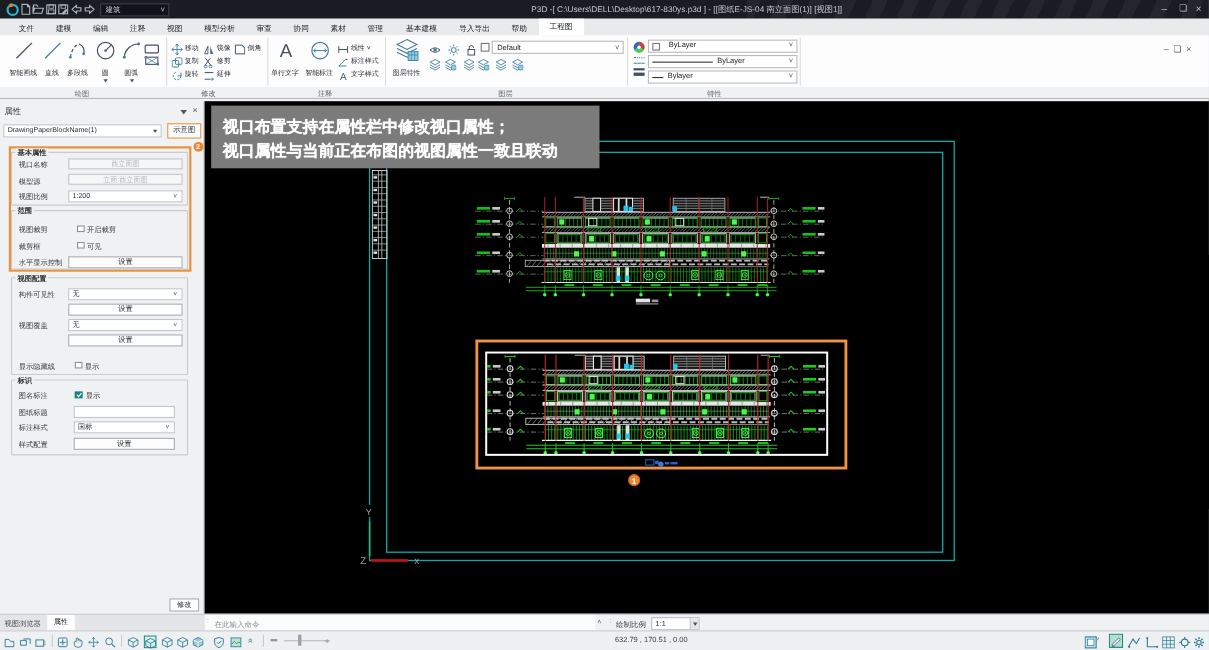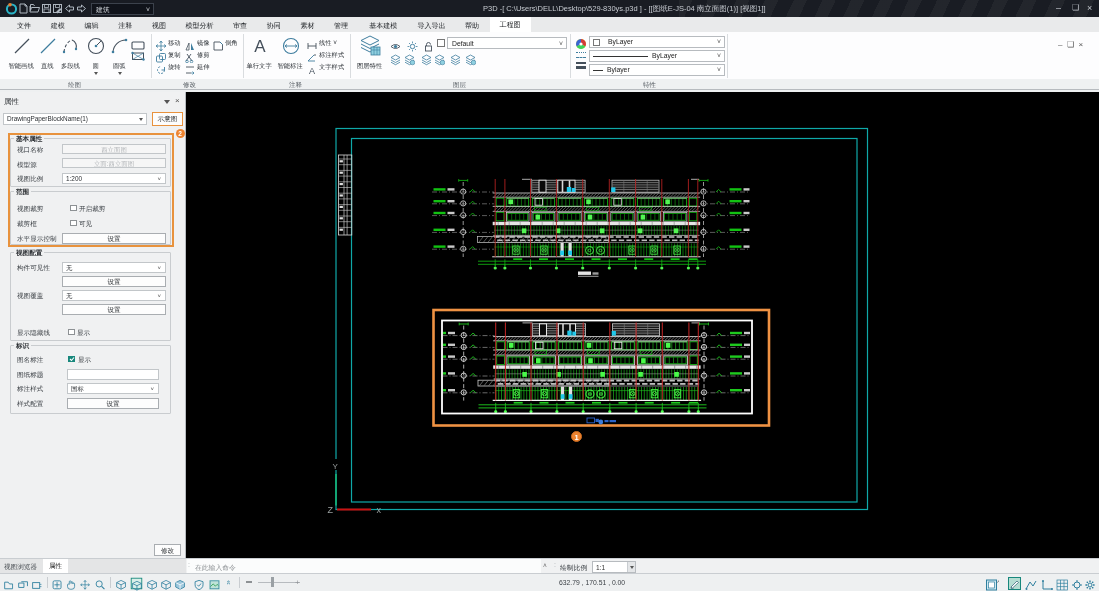--- a/index.html
+++ b/index.html
@@ -53,21 +53,21 @@
     <rect x="3.5" y="1.5" width="4" height="3" fill="none" stroke="#aeb6bf" stroke-width="0.8"></rect>
     <path d="M4 9 l4-4 1.5 1.5 -4 4z" fill="#aeb6bf"></path>
   </svg>
 <svg width="11" height="11" viewBox="0 0 11 11" style="position:absolute;left:63.5px;top:3px">
     <path d="M5.5 2 L1.5 5.5 L5.5 9 v-2 h4 v-3 h-4 z" fill="none" stroke="#aeb6bf" stroke-width="1"></path>
   </svg>
 <svg width="11" height="11" viewBox="0 0 11 11" style="position:absolute;left:75.5px;top:3px">
     <path d="M5.5 2 L9.5 5.5 L5.5 9 v-2 h-4 v-3 h4 z" fill="none" stroke="#aeb6bf" stroke-width="1"></path>
   </svg>
 <div style="position:absolute;left:91px;top:2.5px;width:63px;height:12px;background:#10131a;border:1px solid #3c424c;color:#ccd0d5;font-size:6.8px;line-height:11px;padding-left:4px">建筑<span style="position:absolute;right:3px;top:0">˅</span></div>
-<div class="ttext">P3D -[ C:\Users\DELL\Desktop\529-830ys.p3d ] - [[图纸E-JS-04 南立面图(1)] [视图1]]</div>
+<div class="ttext">P3D -[ C:\Users\DELL\Desktop\617-830ys.p3d ] - [[图纸E-JS-04 南立面图(1)] [视图1]]</div>
 <div class="wbtn" style="left:1056px">‒</div>
 <div class="wbtn" style="left:1072px;font-size:8px">❏</div>
 <div class="wbtn" style="left:1087px">×</div>
 <div class="menubar">
     <div class="mi" style="left:17.1px">文件</div>
     <div class="mi" style="left:50.8px">建模</div>
     <div class="mi" style="left:84.5px">编辑</div>
     <div class="mi" style="left:118.2px">注释</div>
     <div class="mi" style="left:151.9px">视图</div>
     <div class="mi" style="left:185.6px">模型分析</div>
@@ -1712,20 +1712,21 @@
         </g>
       </g>
       <rect x="247.5" y="218" width="335.5" height="115.5" fill="none" stroke="#ef9243" stroke-width="2.6"></rect>
       <rect x="256" y="228.5" width="310" height="93" fill="none" stroke="#ffffff" stroke-width="1.8"></rect>
       <rect x="401" y="326" width="7.5" height="4.8" fill="none" stroke="#2a62c8" stroke-width="0.9"></rect>
       <rect x="409.5" y="326.8" width="3.4" height="3.2" fill="#2a62c8"></rect>
       <circle cx="414.8" cy="330" r="2.4" fill="#3c7bd9"></circle>
       <rect x="418.5" y="328" width="4" height="2.2" fill="#2a62c8"></rect>
       <rect x="423.5" y="328" width="6.5" height="2.2" fill="#2a62c8"></rect>
     </svg>
+    <div class="callout" style="left:5.5px;top:4px;width:353.5px;height:57px;padding:8.5px 0 0 11px">视口布置支持在属性栏中修改视口属性；<br>视口属性与当前正在布图的视图属性一致且联动</div>
     <div class="badge" style="left:385px;top:339px;width:11px;height:11px;font-size:7.5px;line-height:11px;border:0.5px solid #c96a20">1</div>
   </div>
 <div class="cmdrow">
     <div style="position:absolute;left:1px;top:0;width:354px;height:14px;background:#fbfcfc"></div>
     <div style="position:absolute;left:2px;top:2px;color:#a9adb1;font-size:7px;letter-spacing:-1px">:</div>
     <div style="position:absolute;left:9px;top:3.5px;font-size:6.8px;color:#8d9194">在此输入命令</div>
     <div style="position:absolute;left:357px;top:3px;font-size:6.5px;color:#666">˄</div>
     <div style="position:absolute;left:368px;top:2px;color:#a9adb1;font-size:7px;letter-spacing:-1px">:</div>
     <div style="position:absolute;left:374px;top:3.5px;font-size:6.8px;color:#3c4146">绘制比例</div>
     <div style="position:absolute;left:406px;top:1.5px;width:44px;height:12px;background:#fff;border:1px solid #b7bbbf;font-size:6.6px;color:#333;line-height:11px;padding-left:3px">1:1<div style="position:absolute;right:0;top:0;width:8px;height:100%;background:#e4e6e8;border-left:1px solid #c9cdd1">

